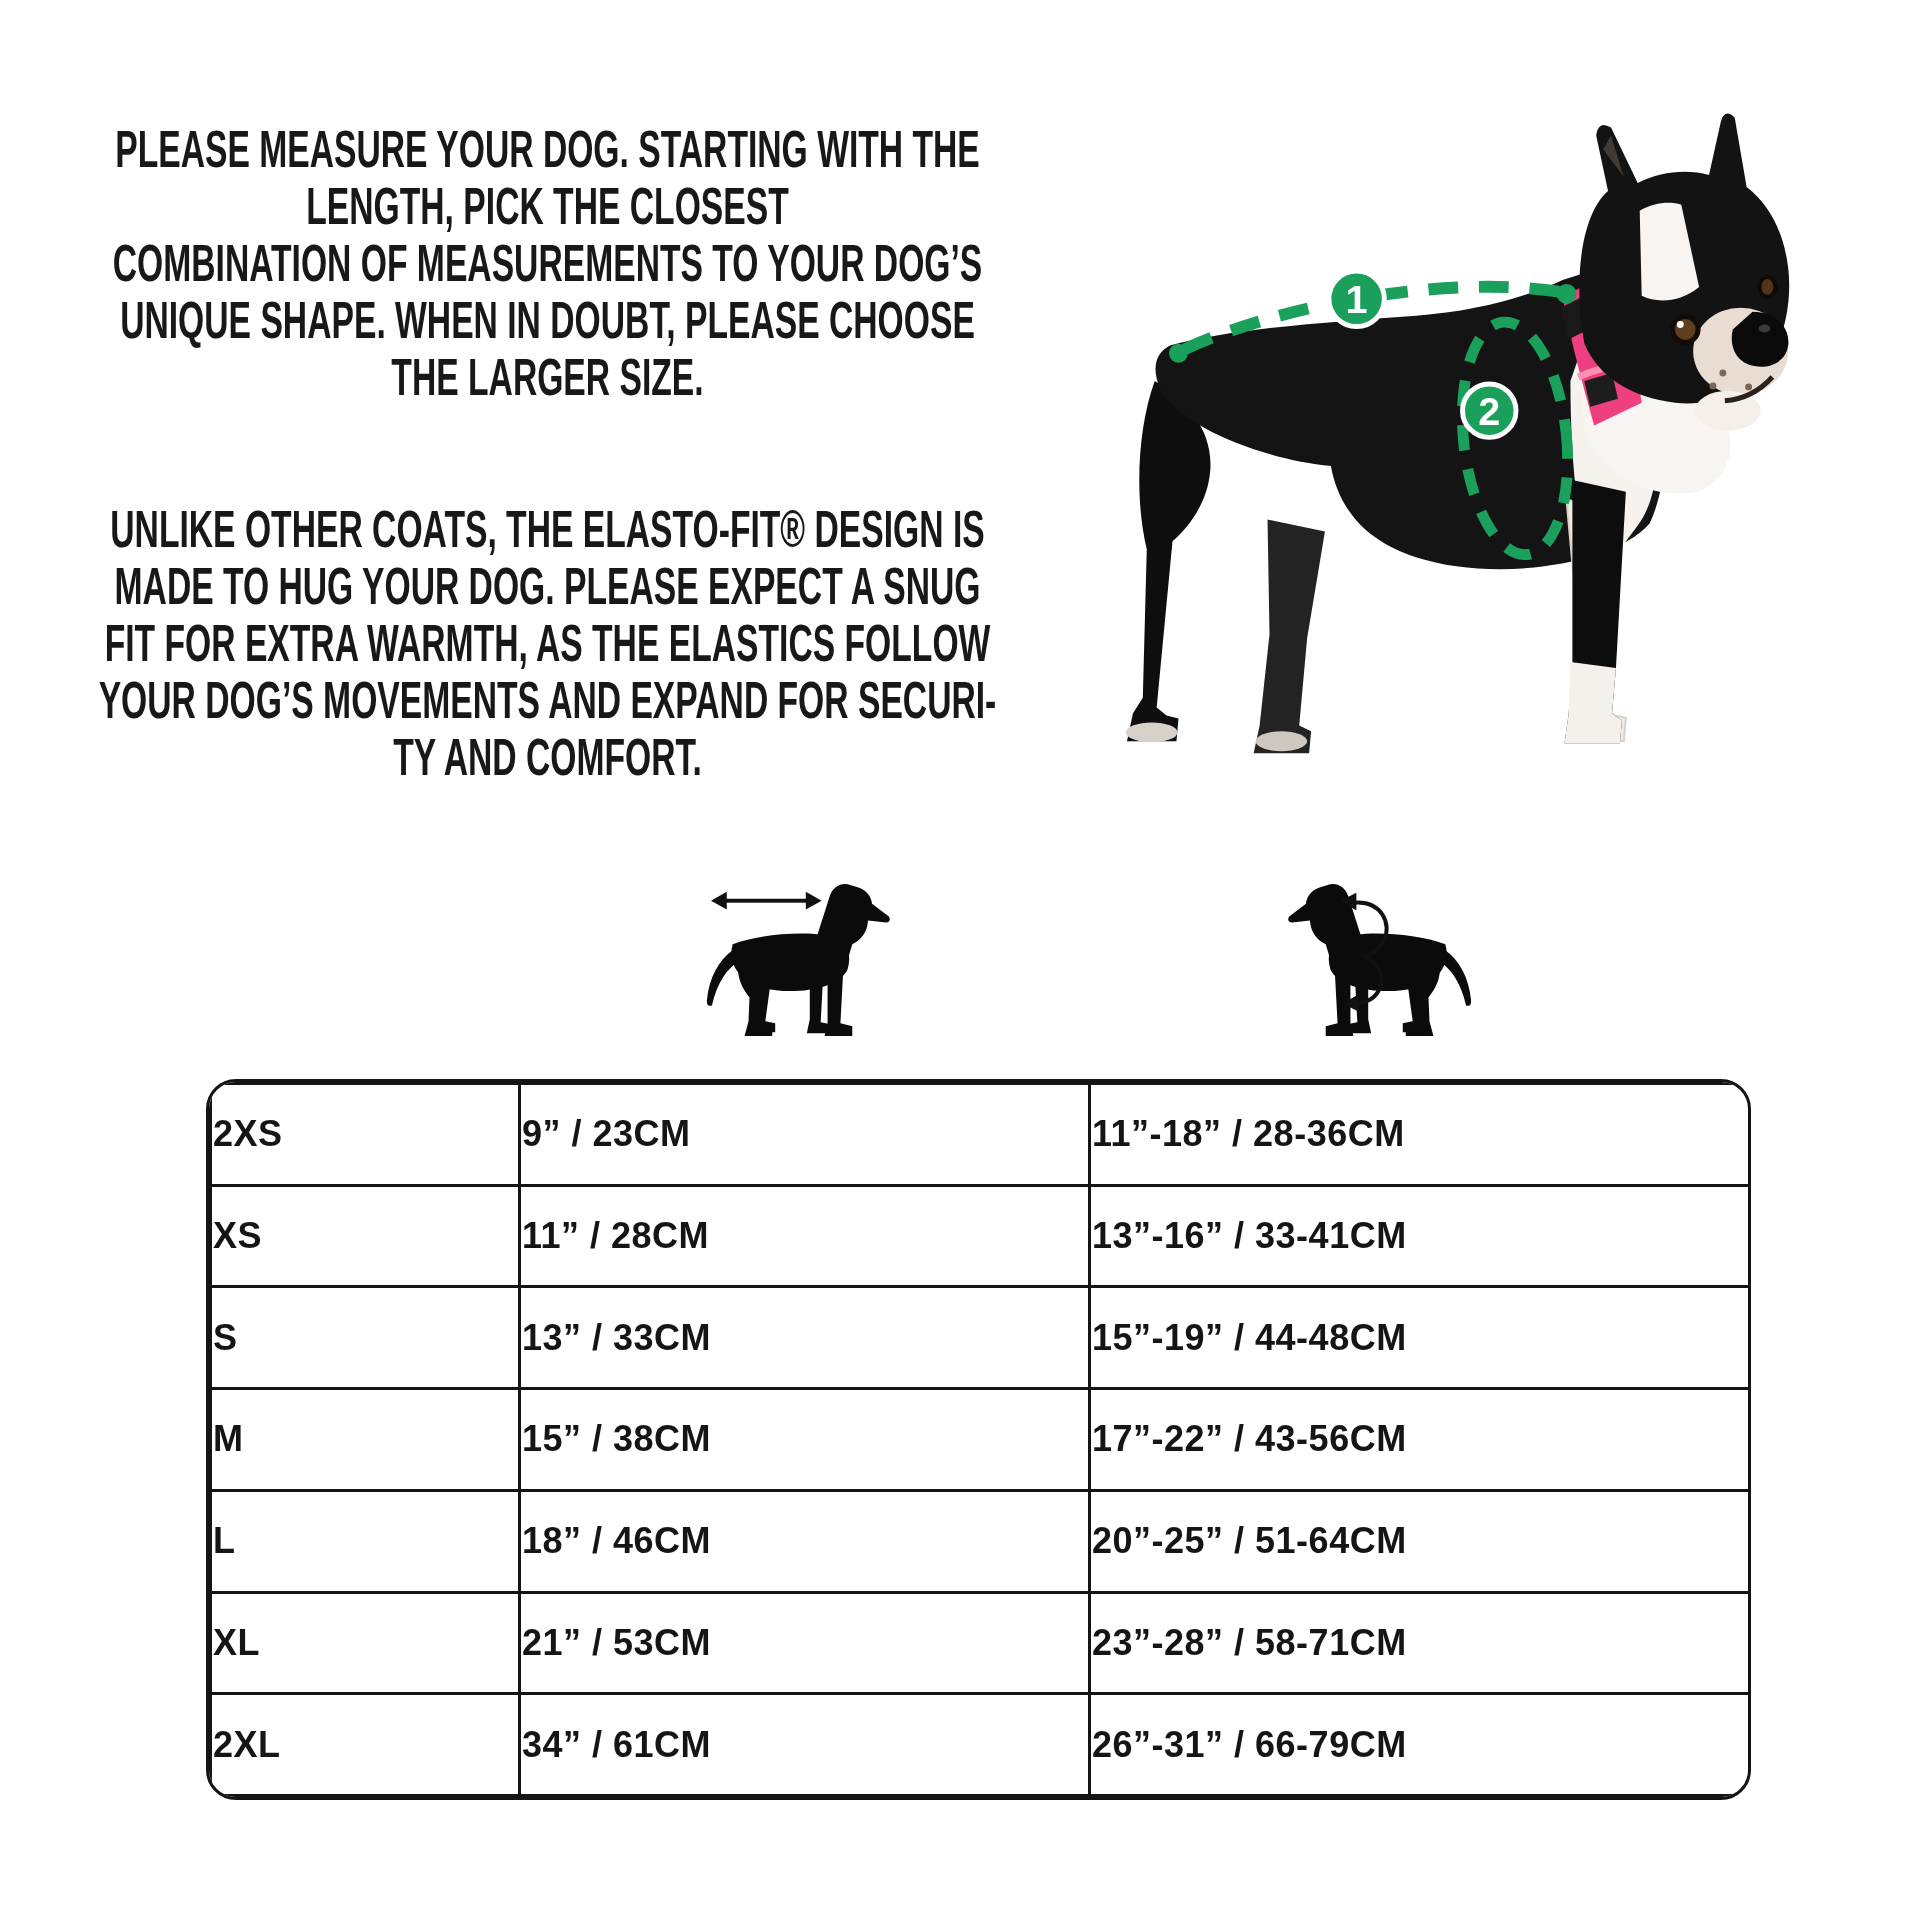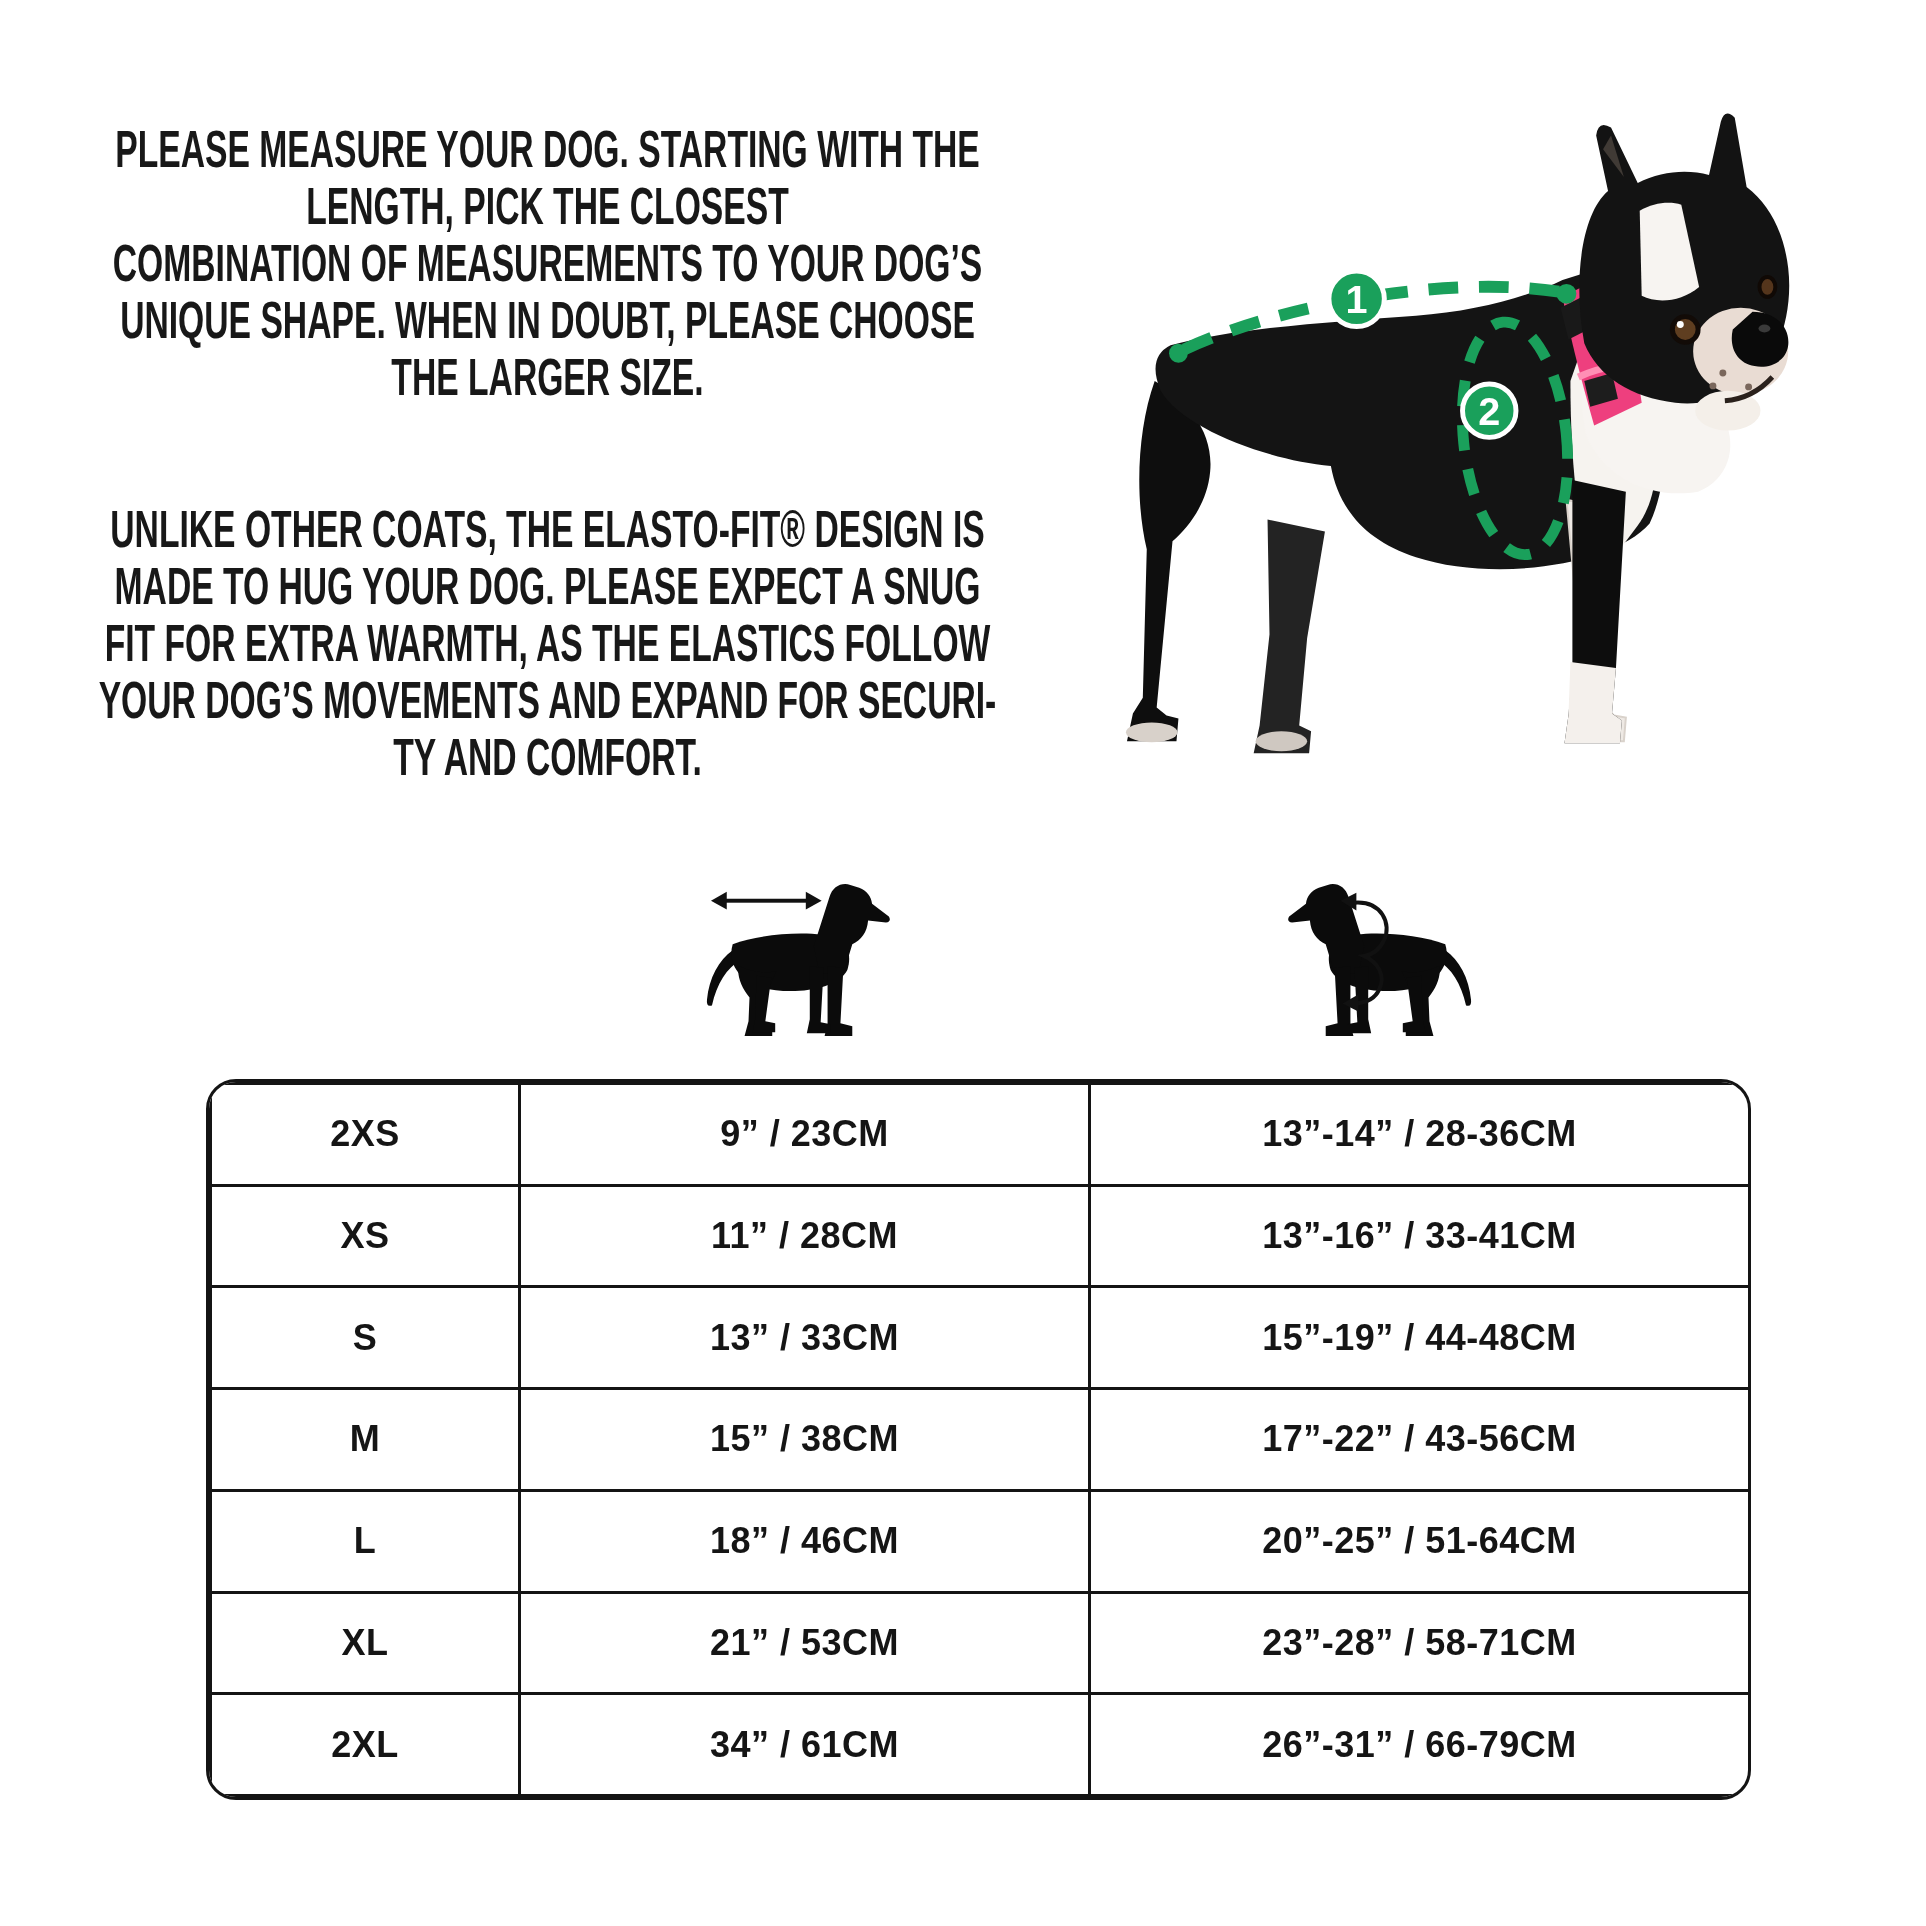--- a/index.html
+++ b/index.html
@@ -14,21 +14,21 @@
   
   .photo{position:absolute;left:1119px;top:84px;width:693px;height:683px;}
   
   .sil{position:absolute;width:198px;height:168px;}
   .sil-a{left:693px;top:877px;}
   .sil-b{left:1287px;top:877px;}
   
   .table-wrap{position:absolute;left:206px;top:1079px;width:1539px;height:715px;
               border:3px solid #141414;border-radius:30px;overflow:hidden;background:#fff;}
   table.size{width:100%;height:100%;border-collapse:collapse;table-layout:fixed;}
-  table.size td{border:3px solid #141414;text-align:center;vertical-align:middle;
+  table.size td{border:3px solid #141414;text-align:left;vertical-align:middle;
                 font-size:36px;font-weight:600;letter-spacing:0.5px;color:#151515;
                 font-family:"Liberation Sans",sans-serif;}
   .badge-num{font:700 40px "Liberation Sans",sans-serif;}
 </style>
 </head>
 <body>
 
 <div class="page">
 
   <div class="para para1">PLEASE MEASURE YOUR DOG. STARTING WITH THE
@@ -136,21 +136,21 @@
       <colgroup>
           <col style="width:309px">
           <col style="width:570px">
           <col style="width:660px">
         </colgroup>
       <tbody>
 
           <tr>
             <td>2XS</td>
             <td>9” / 23CM</td>
-            <td>13”-14” / 28-36CM</td>
+            <td>11”-18” / 28-36CM</td>
           </tr>
 
           <tr>
             <td>XS</td>
             <td>11” / 28CM</td>
             <td>13”-16” / 33-41CM</td>
           </tr>
 
           <tr>
             <td>S</td>

